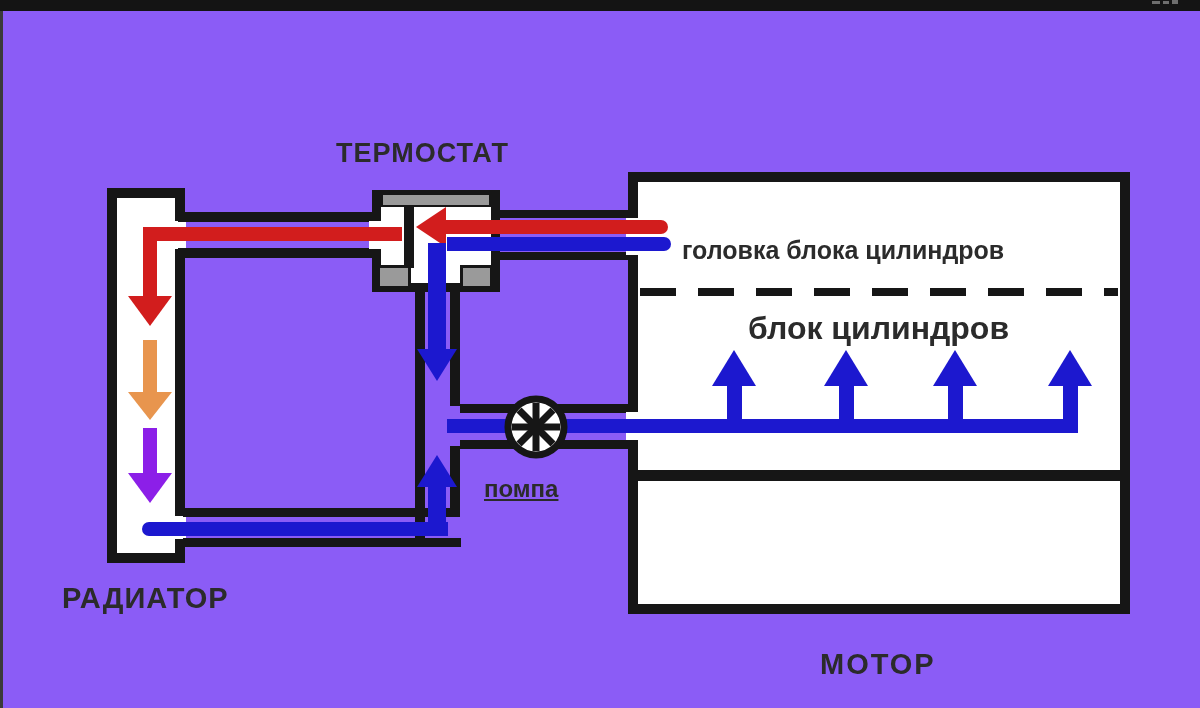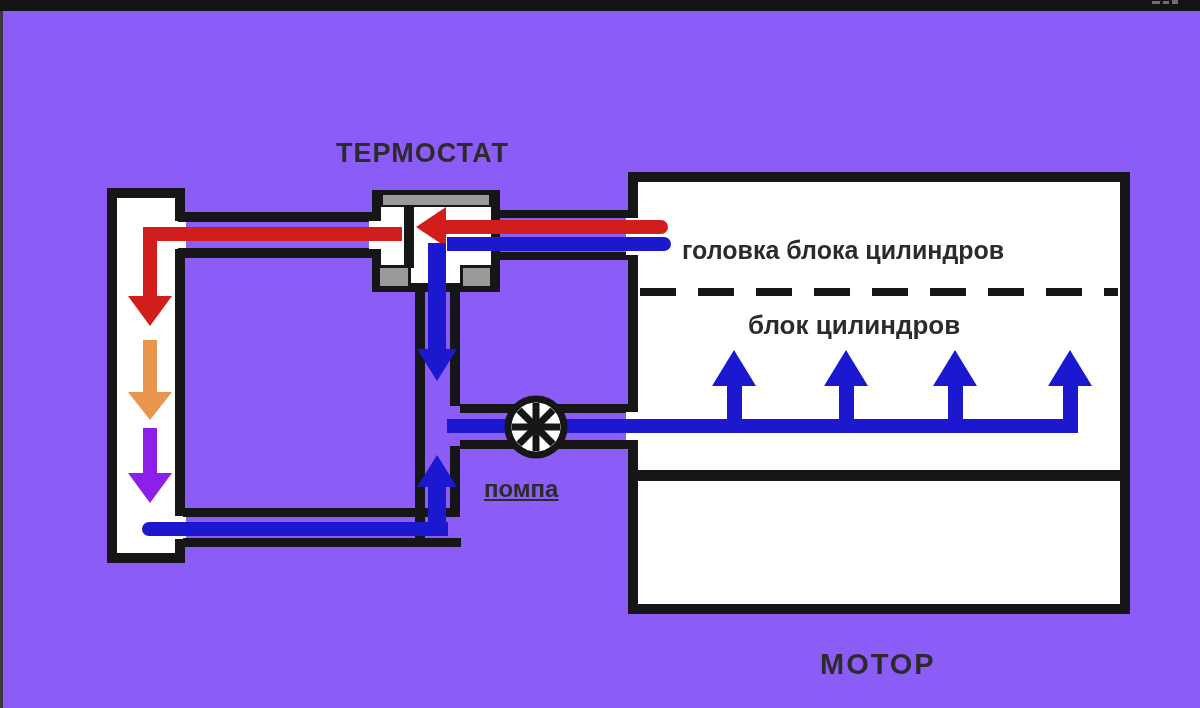--- a/index.html
+++ b/index.html
@@ -125,20 +125,21 @@
       <line x1="15" y1="39" x2="63" y2="39"></line>
       <line x1="22" y1="22" x2="56" y2="56"></line>
       <line x1="56" y1="22" x2="22" y2="56"></line>
     </g>
   </svg>
 
   <div class="lbl" style="left:336px;top:140px;font-size:27px;letter-spacing:1px;">ТЕРМОСТАТ</div>
 
   <div class="lbl" style="left:682px;top:238px;font-size:25px;">головка блока цилиндров</div>
 
-  <div class="lbl" style="left:748px;top:312px;font-size:26px;">блок цилиндров</div>
+  <div class="lbl" style="left:748px;top:312px;font-size:32px;">блок цилиндров</div>
 
   <div class="lbl" style="left:484px;top:477px;font-size:24px;text-decoration:underline;">помпа</div>
 
+  <div class="lbl" style="left:62px;top:584px;font-size:29px;letter-spacing:1px;">РАДИАТОР</div>
 
   <div class="lbl" style="left:820px;top:650px;font-size:29px;letter-spacing:2px;">МОТОР</div>
 
 </div>
 
 </body></html>

